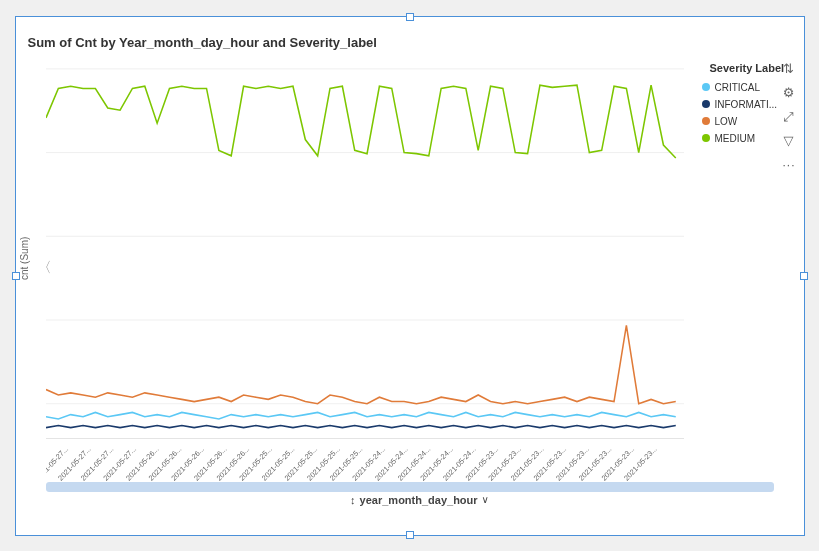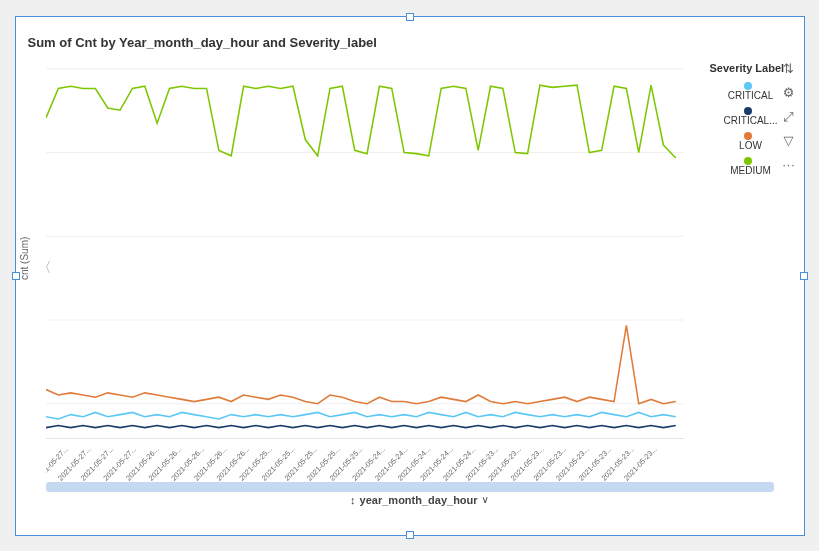--- a/index.html
+++ b/index.html
@@ -65,21 +65,20 @@
       margin-bottom: 8px;
       margin-top: 4px;
       padding-left: 8px;
     }
     .legend-item {
       display: flex;
       align-items: center;
       margin-bottom: 6px;
       font-size: 10px;
       color: #333;
-      flex-direction: column;
     }
     .legend-dot {
       width: 8px;
       height: 8px;
       border-radius: 50%;
       margin-right: 5px;
       flex-shrink: 0;
     }
     .toolbar {
       position: absolute;
@@ -241,21 +240,21 @@
       </div>
 
       <div class="legend-title">Severity Label</div>
 
       <div class="legend-item">
         <div class="legend-dot" style="background:#5bc8f5;"></div>
         <span>CRITICAL</span>
       </div>
       <div class="legend-item">
         <div class="legend-dot" style="background:#1a3a6b;"></div>
-        <span>CRITICAL...</span>
+        <span>INFORMATI...</span>
       </div>
       <div class="legend-item">
         <div class="legend-dot" style="background:#e07b39;"></div>
         <span>LOW</span>
       </div>
       <div class="legend-item">
         <div class="legend-dot" style="background:#7dc600;"></div>
         <span>MEDIUM</span>
       </div>
     </div>

